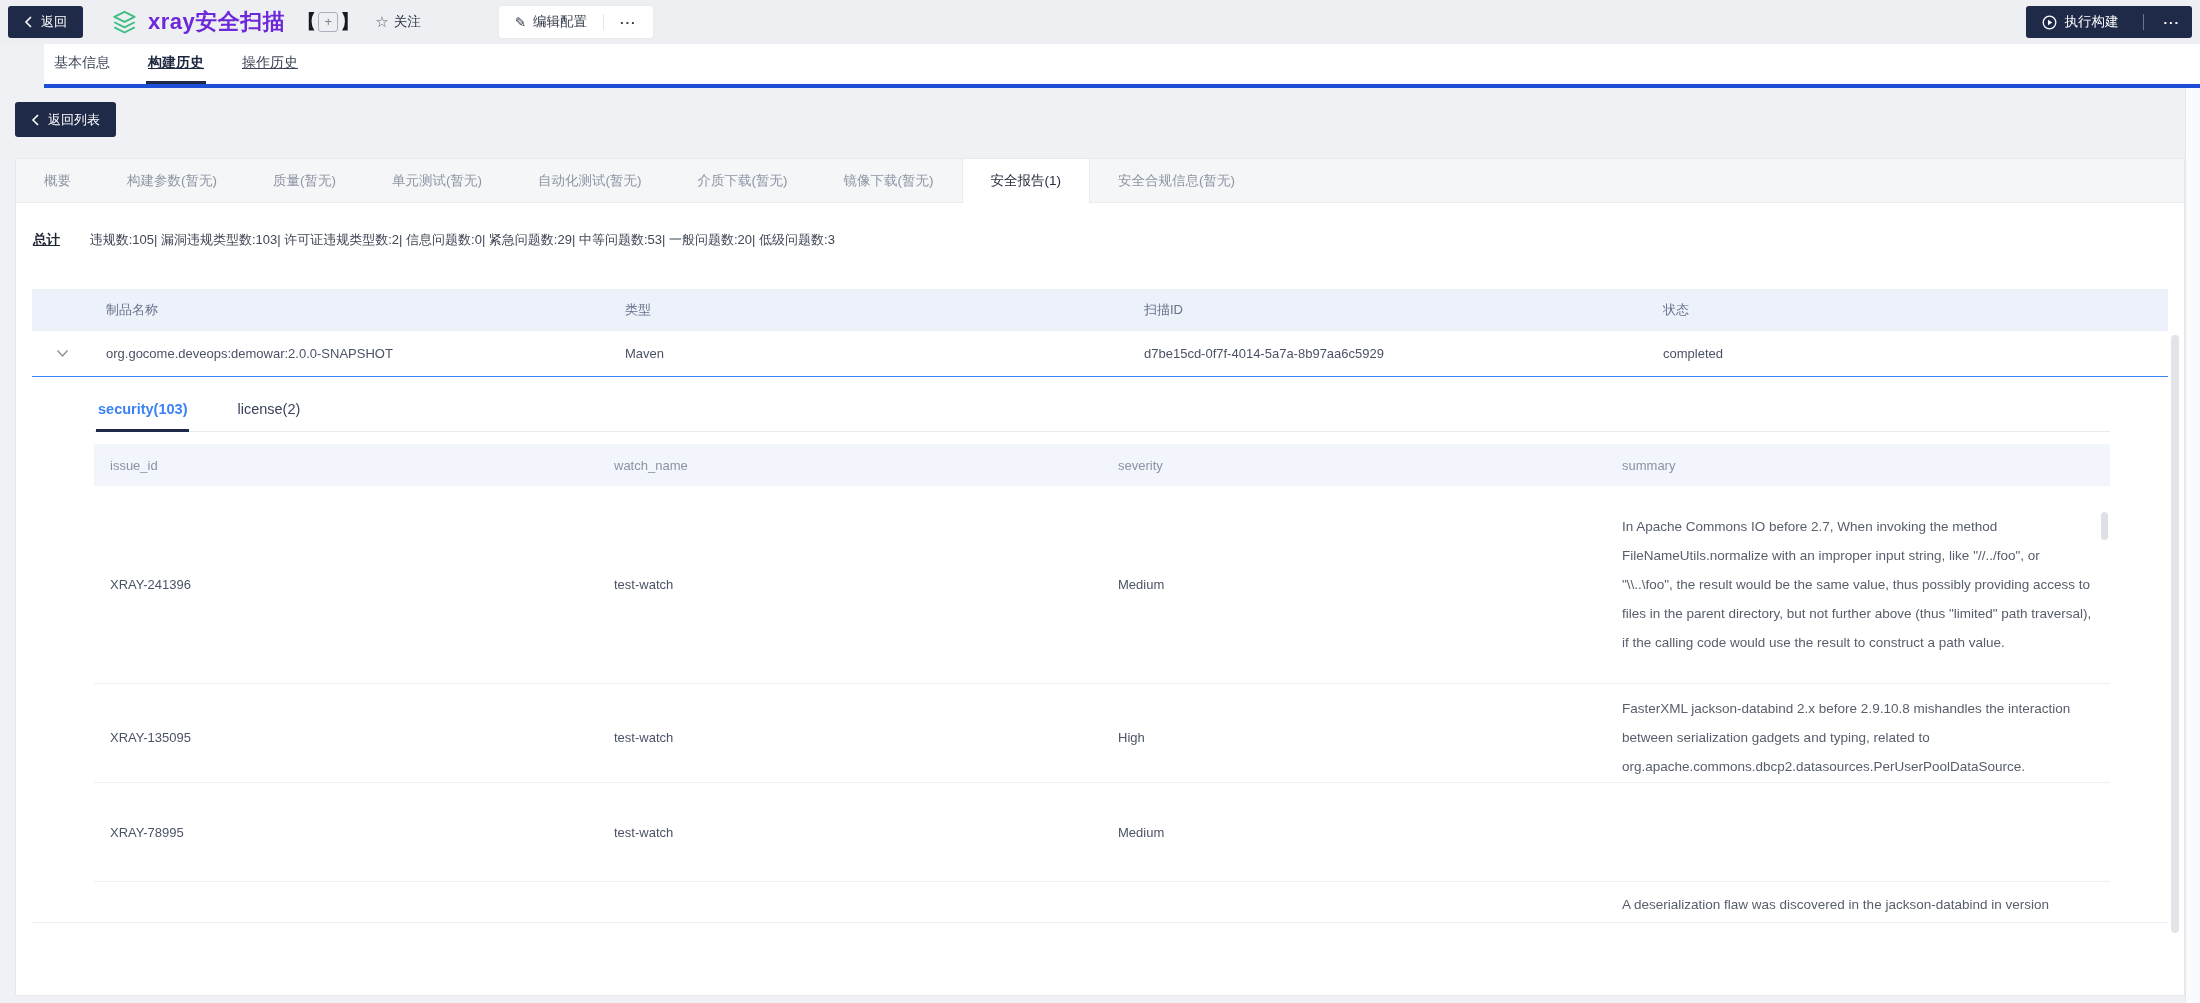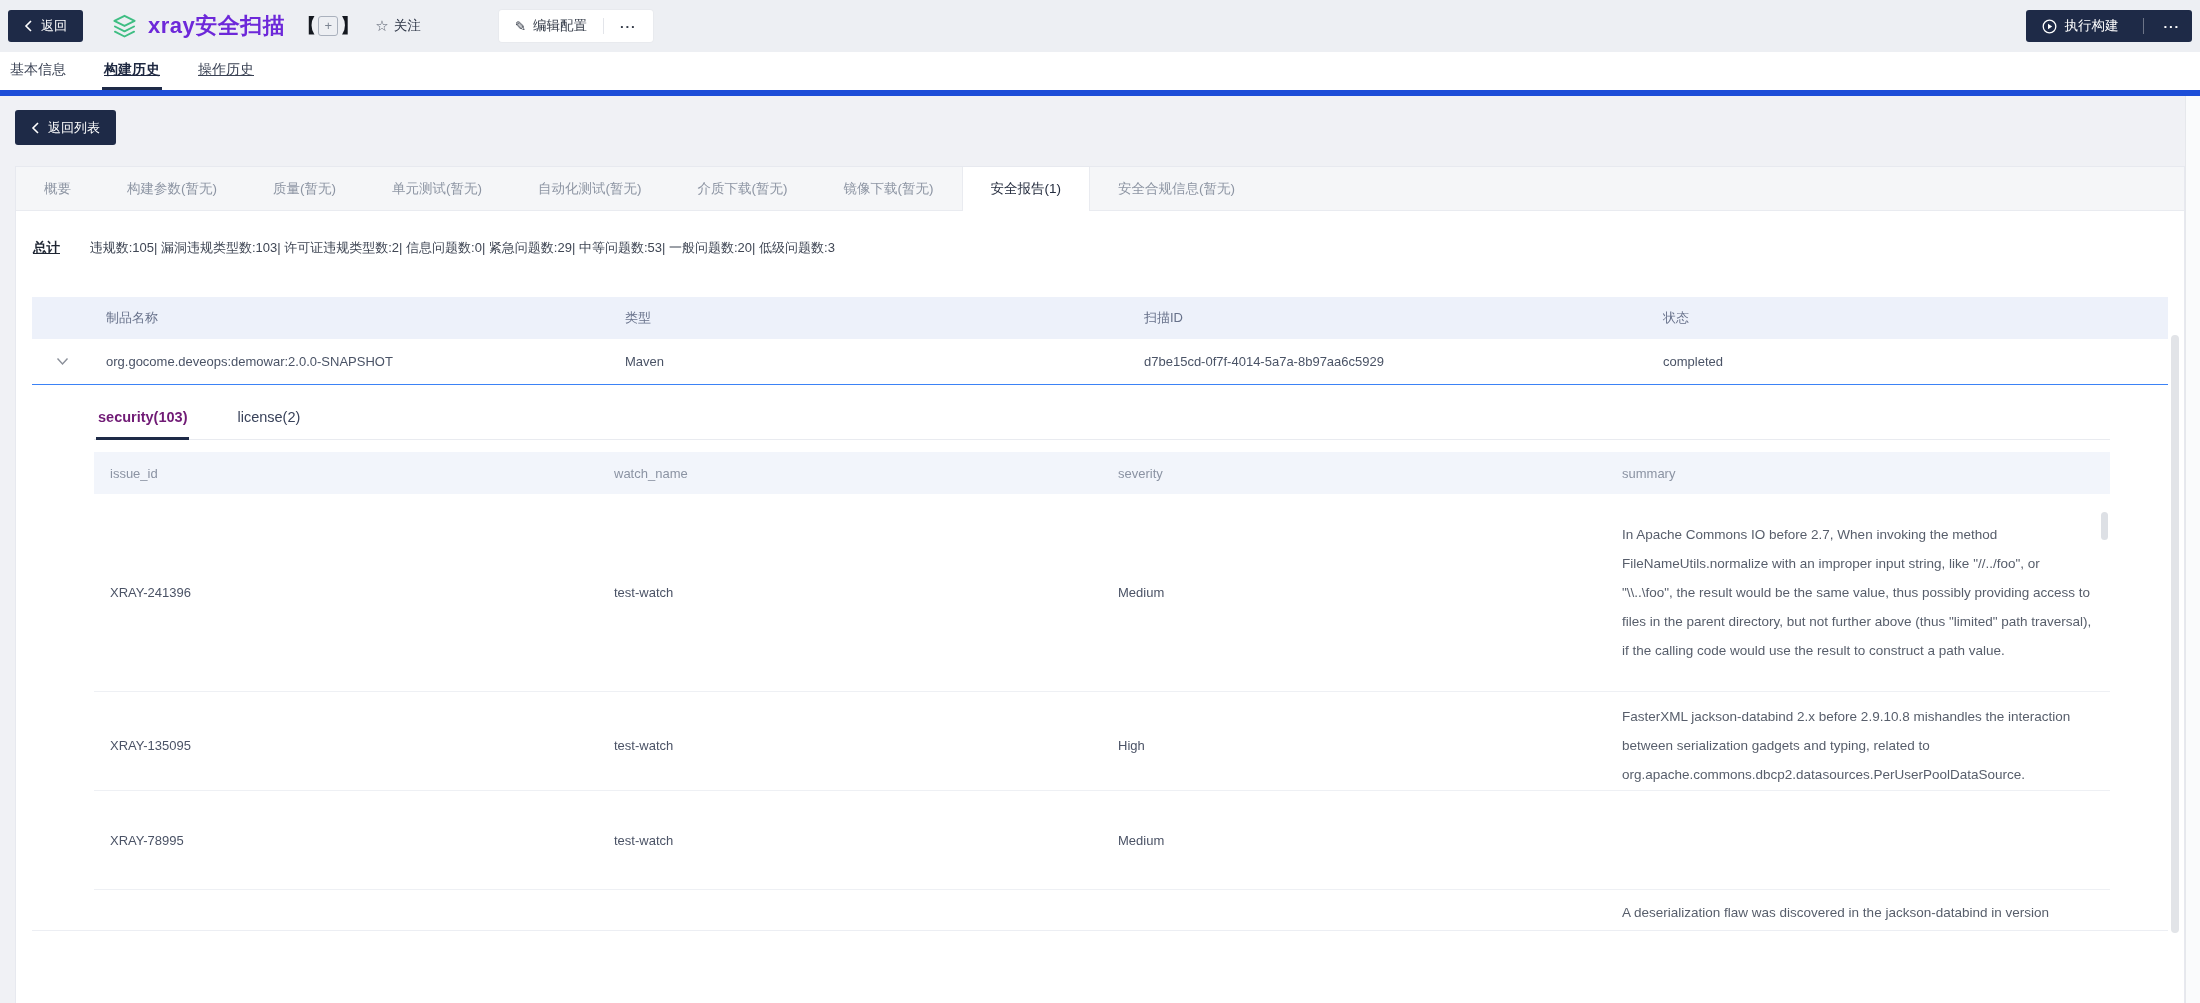--- a/index.html
+++ b/index.html
@@ -1,20 +1,20 @@
 <!DOCTYPE html>
 <html><head>
 <meta charset="utf-8">
 <style>
   * { margin:0; padding:0; box-sizing:border-box; }
   html,body { width:2200px; height:1003px; overflow:hidden; }
   body { font-family:"Liberation Sans", sans-serif; background:#f0f1f5; position:relative; color:#4a5366; }
 
   
-  .topbar { position:relative; z-index:3; height:52px; background:#edeff3; display:flex; align-items:center; padding:0 8px; }
+  .topbar { position:relative; z-index:3; height:44px; background:#edeff3; display:flex; align-items:center; padding:0 8px; }
   .btn-navy { background:#1e2a47; color:#fff; border:none; border-radius:3px; height:32px;
               display:inline-flex; align-items:center; gap:8px; padding:0 16px; font-size:13px; cursor:pointer;
               font-family:"Liberation Sans", sans-serif; }
   .logo { display:inline-flex; margin-left:28px; margin-right:10px; }
   .title { font-size:22px; font-weight:bold; color:#6d28d9; letter-spacing:.5px; }
   .bracket { font-size:19px; font-weight:bold; color:#14181f; margin:0 2px; }
   .bracket.left { margin-left:12px; }
   .plus-box { width:20px; height:20px; border:1px solid #aab1bd; border-radius:3px; background:#edeff3;
               color:#7c London846f8c; color:#7c8492; font-size:13px; line-height:18px; cursor:pointer; }
   .follow { background:transparent; border:none; display:inline-flex; align-items:center; gap:5px;
@@ -26,21 +26,21 @@
   .vdiv { width:1px; height:16px; background:#e3e5ea; }
   .vdiv.light { background:rgba(255,255,255,.35); }
   .spacer { flex:1; }
   .split { padding:0; margin-right:0; }
   .split button { background:transparent; border:none; color:#fff; height:100%; display:inline-flex; align-items:center; gap:8px;
                   padding:0 16px; font-size:13.5px; cursor:pointer; font-family:"Liberation Sans", sans-serif;}
   .split .more-seg { padding:0 12px; font-weight:bold; letter-spacing:1px;}
   .ellipsis { font-weight:bold; letter-spacing:1px; font-size:13px; }
 
   
-  .page-tabs { position:relative; z-index:3; height:44px; background:#fff; border-bottom:6px solid #1d4ed8; display:flex; align-items:stretch; padding:0 8px; }
+  .page-tabs { position:relative; z-index:3; height:44px; background:#fff; border-bottom:4px solid #1d4ed8; display:flex; align-items:stretch; padding:0 8px;margin-left:44px; }
   .ptab { display:flex; align-items:center; padding:0 2px; margin:0 26px 0 0; font-size:14px; color:#3a4254; cursor:pointer; border-bottom:3px solid transparent; }
   .ptab + .ptab { margin-left:8px;text-decoration:underline; }
   .ptab.active { color:#1d2740; font-weight:bold; border-bottom:3px solid #1e2a47; }
 
   
   .content { padding:14px 15px 0; }
   .back-list { height:35px; }
   .card { margin-top:21px; background:#fff; border:1px solid #e7e9ef; height:838px; }
 
   .card-tabs { height:44px; background:#f5f6f8; border-bottom:1px solid #e9ebf0; display:flex; align-items:stretch; }
@@ -54,21 +54,21 @@
   .otable { margin:40px 16px 0; }
   .o-head { display:grid; grid-template-columns:60px repeat(4,1fr); background:#edf1fa; height:42px; align-items:center; }
   .o-head .cell { font-size:13px; color:#67718a; padding-left:14px; }
   .o-row { display:grid; grid-template-columns:60px repeat(4,1fr); height:46px; align-items:center; border-bottom:1px solid #3b82f6; }
   .o-row .cell { font-size:13px; color:#4a5366; padding-left:14px; }
   .expand-cell { display:flex; justify-content:center; padding-left:0 !important; cursor:pointer; }
 
   .expanded { padding:13px 58px 0 62px; border-bottom:1px solid #eceef3; }
   .sub-tabs { margin-top:1px; border-bottom:1px solid #e9ebf0; display:flex; gap:46px; padding-left:2px; }
   .sub-tab { padding:10px 2px 12px; font-size:14.5px; color:#39425a; cursor:pointer; border-bottom:3px solid transparent; margin-bottom:-1px; }
-  .sub-tab.active { color:#701a75; font-weight:bold; border-bottom-color:#1e2a47; }
+  .sub-tab.active { color:#3b82f6; font-weight:bold; border-bottom-color:#1e2a47; }
 
   .itable-clip { margin-top:12px; height:478px; overflow:hidden; }
   .i-head { display:grid; grid-template-columns:repeat(4,1fr); background:#f2f5fb; height:42px; align-items:center; }
   .i-head .cell { font-size:13px; color:#8b93a3; padding-left:16px; }
   .i-row { display:grid; grid-template-columns:repeat(4,1fr); align-items:center; border-bottom:1px solid #eef0f4; overflow:hidden; }
   .i-row .cell { font-size:13px; color:#4b5366; padding-left:16px; }
   .i-row .sum-cell { font-size:13.5px; color:#575e6b; line-height:29px; padding:10px 18px 10px 16px; }
   .i-row.h1 { height:198px; } .i-row.h2 { height:99px; } .i-row.h3 { height:99px; }
   .i-row.h4 { height:98px; align-items:start; }
   .i-row.h4 .sum-cell { padding-top:8px; }

